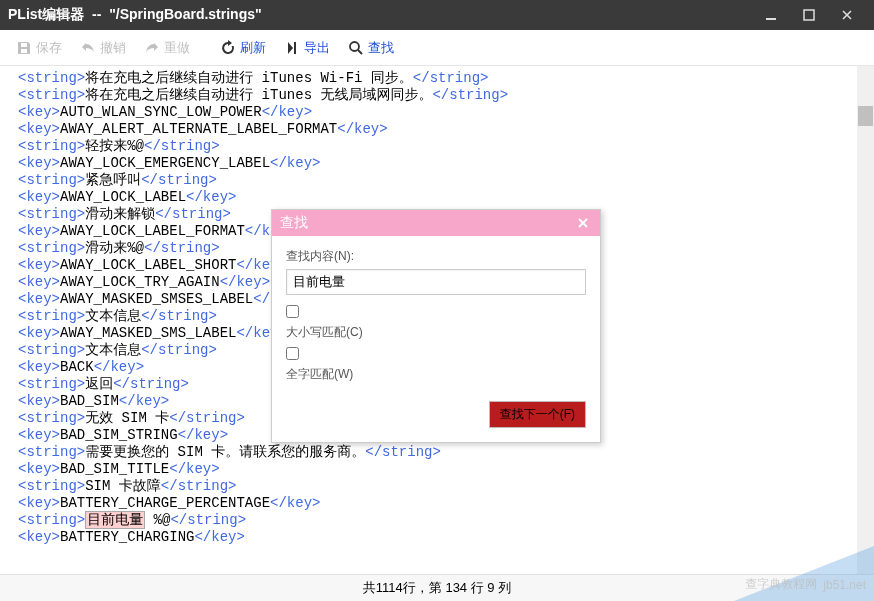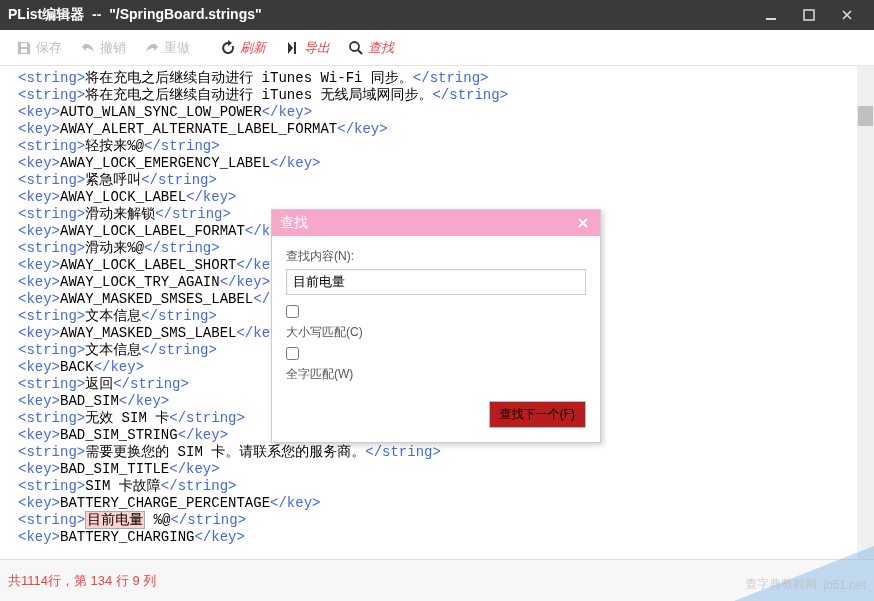--- a/index.html
+++ b/index.html
@@ -8,36 +8,36 @@
 
 .titlebar { height: 30px; background: #3a3a3a; color: #fff; display: flex; align-items: center; padding: 0 8px; font-size: 14px; }
 .titlebar .title-text { flex: 1; font-weight: bold; }
 .win-ctrl { display: flex; gap: 0; }
 .win-btn { width: 38px; height: 30px; display: flex; align-items: center; justify-content: center; color: #ddd; cursor: pointer; }
 .win-btn svg { width: 12px; height: 12px; }
 
 
 .toolbar { height: 36px; background: #fff; border-bottom: 1px solid #e5e5e5; display: flex; align-items: center; padding: 8px 8px; gap: 2px; }
 .tool-btn { display: flex; align-items: center; gap: 4px; padding: 4px 8px; color: #c0c0c0; cursor: pointer; font-size: 13px; }
-.tool-btn.enabled { color: #ef4444; font-style: italic; }
+.tool-btn.enabled { color: #1d4ed8; }
 .tool-btn.enabled svg { fill: #333; }
 .tool-btn svg { width: 16px; height: 16px; fill: #c0c0c0; }
 
 
 .editor-wrap { position: absolute; top: 66px; bottom: 27px; left: 0; right: 0; display: flex; }
 .editor { flex: 1; background: #fff; padding: 4px 18px; font-family: "Consolas", "Courier New", monospace; font-size: 14px; line-height: 17px; white-space: nowrap; overflow: hidden; }
 .scroll-v { width: 17px; background: #f0f0f0; position: relative; }
 .scroll-thumb { position: absolute; top: 40px; width: 15px; left: 1px; height: 20px; background: #c0c0c0; }
 
 .tag { color: #4169E1; }
 .txt { color: #000; }
 .hl { background: #ffd0d0; border: 1px solid #aaa; padding: 0 1px; }
 
 
-.statusbar { position: absolute; bottom: 0; height: 42px; left: 0; right: 0; background: #f7f7f7; border-top: 1px solid #e0e0e0; display: flex; align-items: center; padding: 0 8px; font-size: 13px; color: #ef4444; }
+.statusbar { position: absolute; bottom: 0; height: 27px; left: 0; right: 0; background: #f7f7f7; border-top: 1px solid #e0e0e0; display: flex; align-items: center; padding: 0 8px; font-size: 13px; color: #000000; justify-content: center; }
 
 
 .dialog { position: absolute; left: 271px; top: 209px; width: 330px; background: #fff; border: 1px solid #ccc; box-shadow: 2px 2px 6px rgba(0,0,0,0.2); }
 .dlg-title { background: #f7a7c9; height: 26px; display: flex; align-items: center; padding: 0 8px; color: #fff; font-size: 14px; }
 .dlg-title span { flex: 1; }
 .dlg-close { width: 18px; height: 18px; display: flex; align-items: center; justify-content: center; cursor: pointer; color: #fff; }
 .dlg-body { padding: 12px 14px 14px; }
 .dlg-label { font-size: 12px; color: #555; margin-bottom: 4px; }
 .dlg-input { width: 100%; height: 26px; border: 1px solid #ccc; padding: 0 6px; font-size: 13px; margin-bottom: 10px; box-shadow: inset 1px 1px 2px rgba(0,0,0,0.05); }
 .dlg-check { display: flex; gap: 6px; font-size: 12px; color: #555; margin-bottom: 6px; flex-direction: column; }

